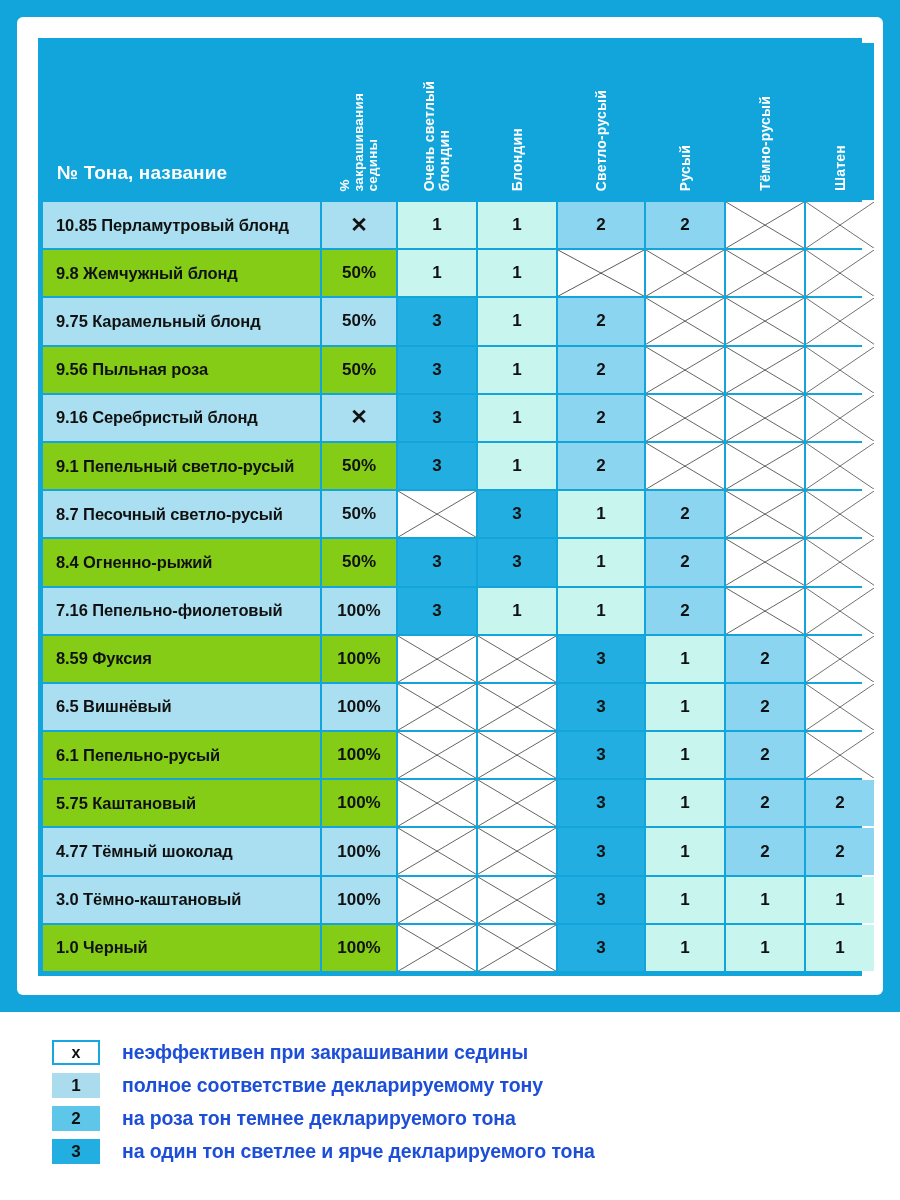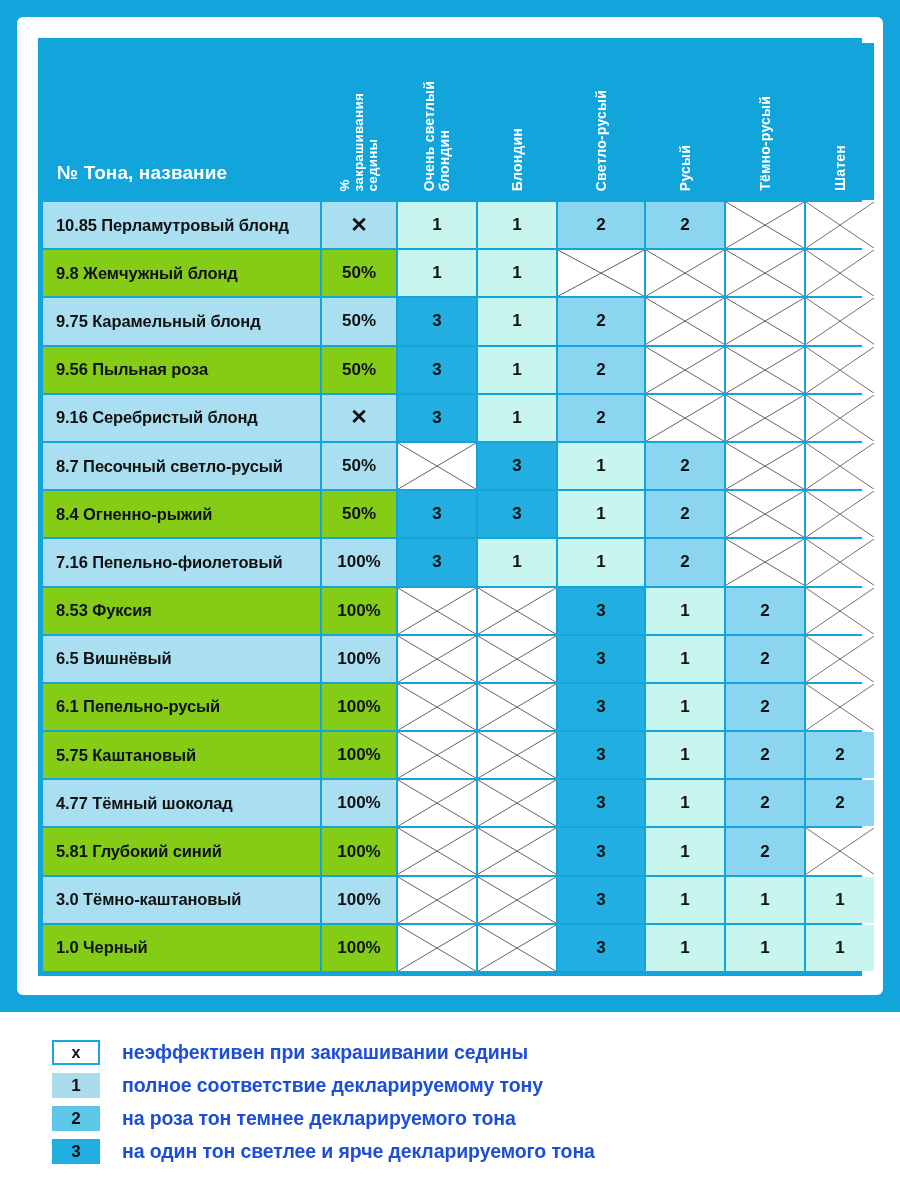--- a/index.html
+++ b/index.html
@@ -356,20 +356,45 @@
                 <line x1="100" y1="0" x2="0" y2="100"></line>
               </svg>
             </td>
             <td class="lv0">
               <svg class="xout" viewBox="0 0 100 100" preserveAspectRatio="none">
                 <line x1="0" y1="0" x2="100" y2="100"></line>
                 <line x1="100" y1="0" x2="0" y2="100"></line>
               </svg>
             </td>
           </tr>
+          <tr class="r-plain">
+            <td class="name">9.1 Пепельный светло-русый</td>
+            <td class="pct">50%</td>
+            <td class="lv3">3</td>
+            <td class="lv1">1</td>
+            <td class="lv2">2</td>
+            <td class="lv0">
+              <svg class="xout" viewBox="0 0 100 100" preserveAspectRatio="none">
+                <line x1="0" y1="0" x2="100" y2="100"></line>
+                <line x1="100" y1="0" x2="0" y2="100"></line>
+              </svg>
+            </td>
+            <td class="lv0">
+              <svg class="xout" viewBox="0 0 100 100" preserveAspectRatio="none">
+                <line x1="0" y1="0" x2="100" y2="100"></line>
+                <line x1="100" y1="0" x2="0" y2="100"></line>
+              </svg>
+            </td>
+            <td class="lv0">
+              <svg class="xout" viewBox="0 0 100 100" preserveAspectRatio="none">
+                <line x1="0" y1="0" x2="100" y2="100"></line>
+                <line x1="100" y1="0" x2="0" y2="100"></line>
+              </svg>
+            </td>
+          </tr>
           <tr class="r-tint">
             <td class="name">8.7 Песочный светло-русый</td>
             <td class="pct">50%</td>
             <td class="lv0">
               <svg class="xout" viewBox="0 0 100 100" preserveAspectRatio="none">
                 <line x1="0" y1="0" x2="100" y2="100"></line>
                 <line x1="100" y1="0" x2="0" y2="100"></line>
               </svg>
             </td>
             <td class="lv3">3</td>
@@ -422,21 +447,21 @@
               </svg>
             </td>
             <td class="lv0">
               <svg class="xout" viewBox="0 0 100 100" preserveAspectRatio="none">
                 <line x1="0" y1="0" x2="100" y2="100"></line>
                 <line x1="100" y1="0" x2="0" y2="100"></line>
               </svg>
             </td>
           </tr>
           <tr class="r-plain">
-            <td class="name">8.53 Фуксия</td>
+            <td class="name">8.59 Фуксия</td>
             <td class="pct">100%</td>
             <td class="lv0">
               <svg class="xout" viewBox="0 0 100 100" preserveAspectRatio="none">
                 <line x1="0" y1="0" x2="100" y2="100"></line>
                 <line x1="100" y1="0" x2="0" y2="100"></line>
               </svg>
             </td>
             <td class="lv0">
               <svg class="xout" viewBox="0 0 100 100" preserveAspectRatio="none">
                 <line x1="0" y1="0" x2="100" y2="100"></line>
@@ -535,45 +560,20 @@
             <td class="lv0">
               <svg class="xout" viewBox="0 0 100 100" preserveAspectRatio="none">
                 <line x1="0" y1="0" x2="100" y2="100"></line>
                 <line x1="100" y1="0" x2="0" y2="100"></line>
               </svg>
             </td>
             <td class="lv3">3</td>
             <td class="lv1">1</td>
             <td class="lv2">2</td>
             <td class="lv2">2</td>
-          </tr>
-          <tr class="r-plain">
-            <td class="name">5.81 Глубокий синий</td>
-            <td class="pct">100%</td>
-            <td class="lv0">
-              <svg class="xout" viewBox="0 0 100 100" preserveAspectRatio="none">
-                <line x1="0" y1="0" x2="100" y2="100"></line>
-                <line x1="100" y1="0" x2="0" y2="100"></line>
-              </svg>
-            </td>
-            <td class="lv0">
-              <svg class="xout" viewBox="0 0 100 100" preserveAspectRatio="none">
-                <line x1="0" y1="0" x2="100" y2="100"></line>
-                <line x1="100" y1="0" x2="0" y2="100"></line>
-              </svg>
-            </td>
-            <td class="lv3">3</td>
-            <td class="lv1">1</td>
-            <td class="lv2">2</td>
-            <td class="lv0">
-              <svg class="xout" viewBox="0 0 100 100" preserveAspectRatio="none">
-                <line x1="0" y1="0" x2="100" y2="100"></line>
-                <line x1="100" y1="0" x2="0" y2="100"></line>
-              </svg>
-            </td>
           </tr>
           <tr class="r-tint">
             <td class="name">3.0 Тёмно-каштановый</td>
             <td class="pct">100%</td>
             <td class="lv0">
               <svg class="xout" viewBox="0 0 100 100" preserveAspectRatio="none">
                 <line x1="0" y1="0" x2="100" y2="100"></line>
                 <line x1="100" y1="0" x2="0" y2="100"></line>
               </svg>
             </td>

